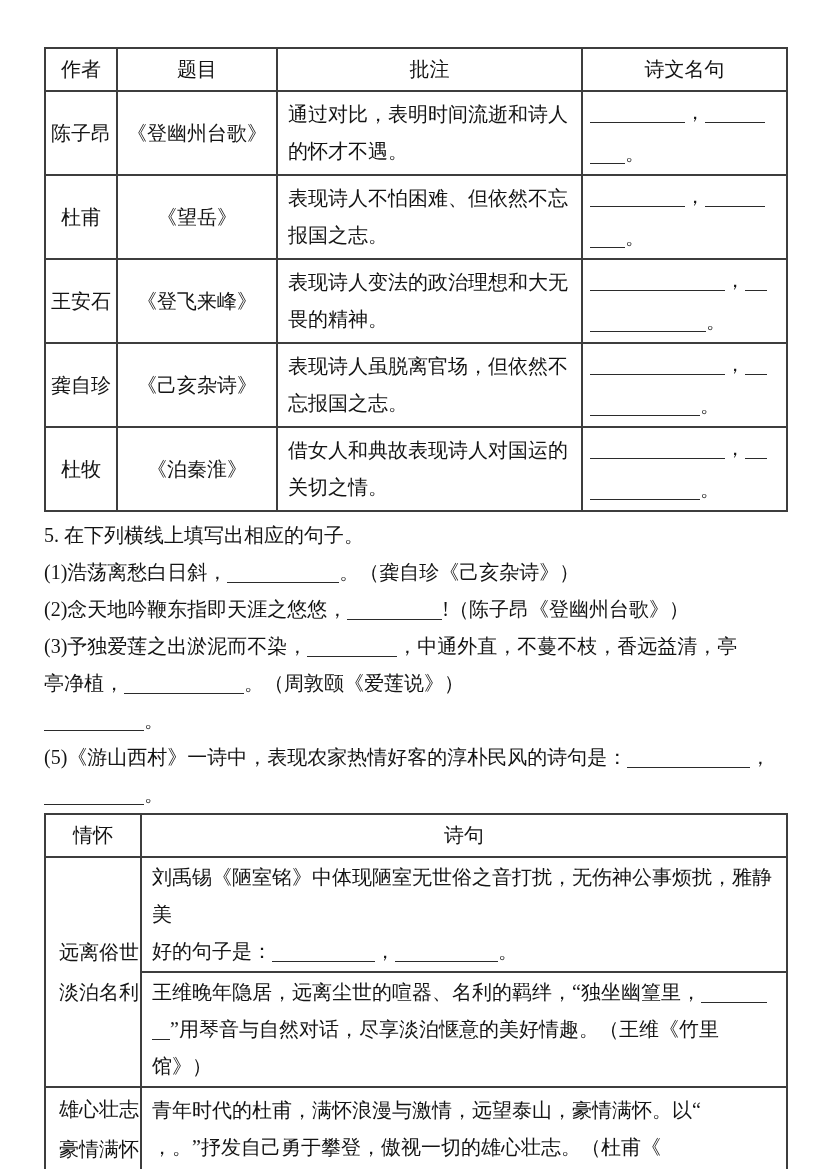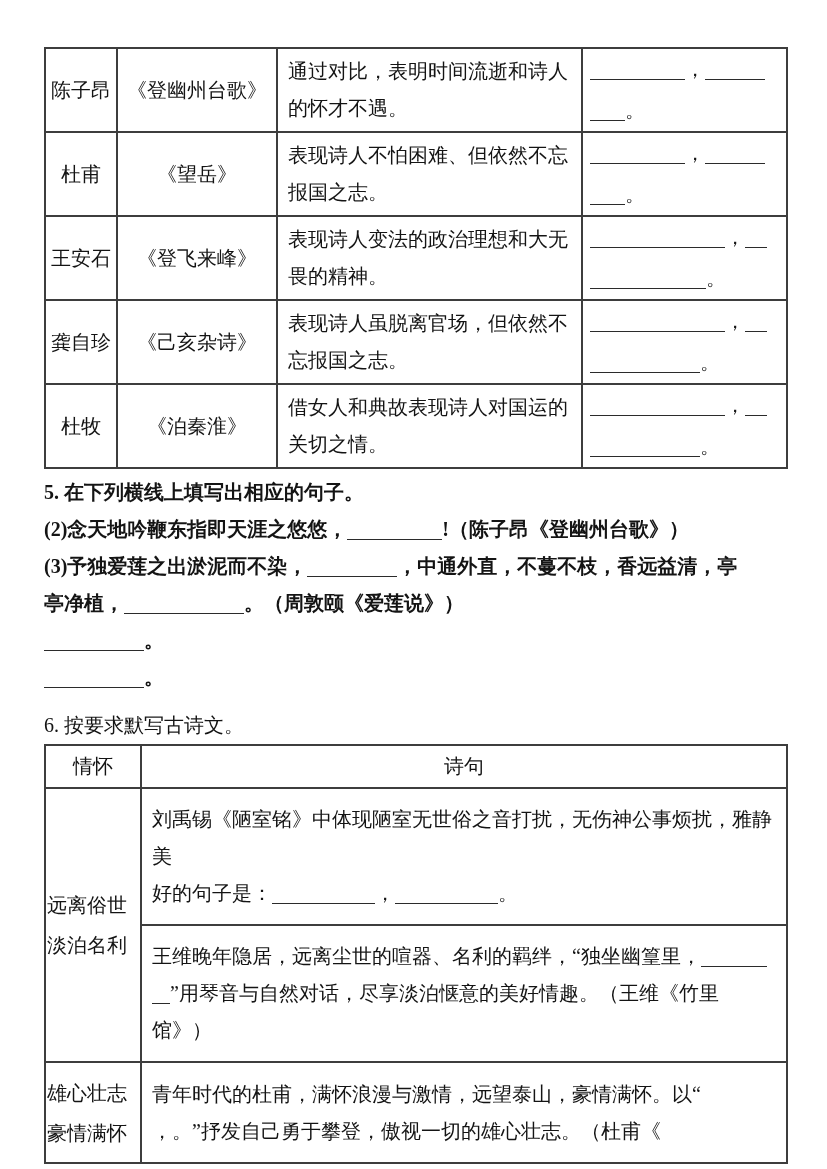--- a/index.html
+++ b/index.html
@@ -14,43 +14,49 @@
   
   .t1 th{height:39px;text-align:center;}
   .t1 td{height:77px;vertical-align:middle;}
   .t1 .c-author{text-align:center;}
   .t1 .c-title{text-align:center;border-radius:16px;}
   .t1 .c-note{padding:0 10px;line-height:37px;}
   .t1 .c-quote{padding:0 7px;line-height:41px;}
   
   .blank{display:inline-block;height:1em;border-bottom:1.7px solid #2b2b2b;vertical-align:-4px;}
   
-  .q5{margin-top:5px;font-weight:bold;}
+  .q5{margin-top:5px;}
   .q5-line{height:37px;line-height:37px;white-space:nowrap;}
   .q6-heading{height:38px;line-height:38px;margin-top:10px;}
   
   .t2{margin-top:0px;}
   .t2 th{height:39px;text-align:center;}
-  .t2 .c-sent{text-align:left;vertical-align:middle;line-height:40px;}
-  .t2 .c-verse{padding:12px 10px;line-height:37px;vertical-align:middle;height:74px;}
+  .t2 .c-sent{text-align:right;vertical-align:middle;line-height:40px;}
+  .t2 .c-verse{padding:1px 10px;line-height:37px;vertical-align:middle;height:74px;}
 </style>
 </head>
 <body>
 
 <div class="page">
   <div class="content">
 
     <table class="t1">
       <colgroup>
         <col style="width:72px">
           <col style="width:160px">
           <col style="width:305px">
           <col style="width:205px">
       </colgroup>
       <tbody>
+          <tr>
+        <th>作者</th>
+        <th>题目</th>
+        <th>批注</th>
+        <th>诗文名句</th>
+      </tr>
       <tr>
         <td class="c-author">陈子昂</td>
         <td class="c-title">《登幽州台歌》</td>
         <td class="c-note">通过对比，表明时间流逝和诗人的怀才不遇。</td>
         <td class="c-quote"><span class="blank" style="width: 95px;"></span>，<span class="blank" style="width: 60px;"></span><br><span class="blank" style="width: 35px;"></span>。</td>
       </tr>
       <tr>
         <td class="c-author">杜甫</td>
         <td class="c-title">《望岳》</td>
         <td class="c-note">表现诗人不怕困难、但依然不忘报国之志。</td>
@@ -72,28 +78,29 @@
         <td class="c-author">杜牧</td>
         <td class="c-title">《泊秦淮》</td>
         <td class="c-note">借女人和典故表现诗人对国运的关切之情。</td>
         <td class="c-quote"><span class="blank" style="width: 135px;"></span>，<span class="blank" style="width: 22px;"></span><br><span class="blank" style="width: 110px;"></span>。</td>
       </tr>
     </tbody>
       </table>
 
     <div class="q5">
       <div class="q5-line">5. 在下列横线上填写出相应的句子。</div>
+      <div class="q5-line">(1)浩荡离愁白日斜，<span class="blank" style="width: 112px;"></span>。（龚自珍《己亥杂诗》）</div>
       <div class="q5-line">(2)念天地吟鞭东指即天涯之悠悠，<span class="blank" style="width: 95px;"></span>!（陈子昂《登幽州台歌》）</div>
       <div class="q5-line">(3)予独爱莲之出淤泥而不染，<span class="blank" style="width: 90px;"></span>，中通外直，不蔓不枝，香远益清，亭</div>
       <div class="q5-line">亭净植，<span class="blank" style="width: 120px;"></span>。（周敦颐《爱莲说》）</div>
       <div class="q5-line"><span class="blank" style="width: 100px;"></span>。</div>
+      <div class="q5-line">(5)《游山西村》一诗中，表现农家热情好客的淳朴民风的诗句是：<span class="blank" style="width: 123px;"></span>，</div>
       <div class="q5-line"><span class="blank" style="width: 100px;"></span>。</div>
     </div>
 
-    <div class="q6-heading">6. 按要求默写古诗文。</div>
 
     <table class="t2">
       <colgroup>
         <col style="width:96px">
           <col style="width:646px">
       </colgroup>
       <tbody>
           <tr>
         <th>情怀</th>
         <th>诗句</th>

